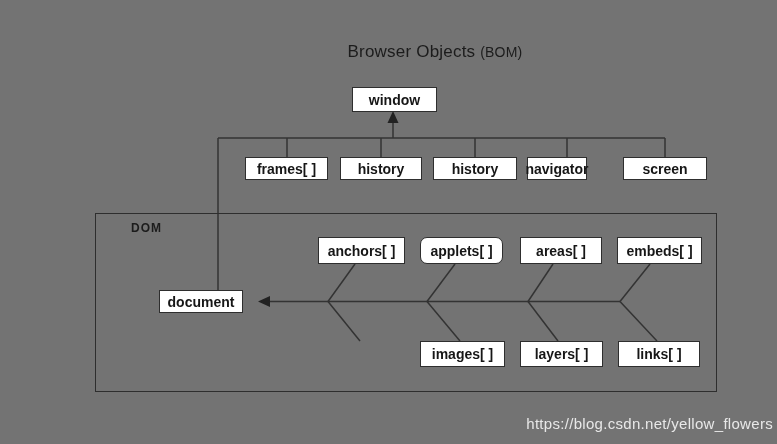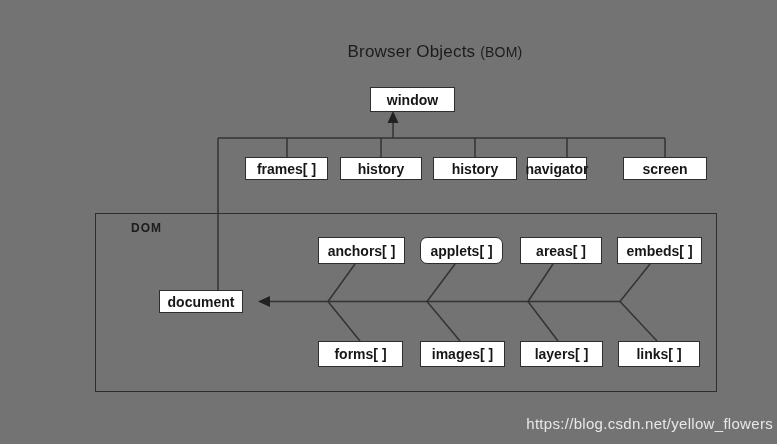--- a/index.html
+++ b/index.html
@@ -73,21 +73,21 @@
   .watermark {
     position: absolute;
     right: 4px;
     top: 415px;
     font-size: 15px;
     color: #e8e8e8;
     letter-spacing: 0.3px;
     white-space: nowrap;
   }
   
-  .n-window    { left: 352px; top:  87px; width: 85px; height: 25px; margin-left: 18px; }
+  .n-window    { left: 352px; top:  87px; width: 85px; height: 25px; }
   .n-frames    { left: 245px; top: 157px; width: 83px; height: 23px; }
   .n-history   { left: 340px; top: 157px; width: 82px; height: 23px; }
   .n-location  { left: 433px; top: 157px; width: 84px; height: 23px; }
   .n-navigator { left: 527px; top: 157px; width: 60px; height: 23px; }
   .n-screen    { left: 623px; top: 157px; width: 84px; height: 23px; }
   .n-document  { left: 159px; top: 290px; width: 84px; height: 23px; }
   .n-anchors   { left: 318px; top: 237px; width: 87px; height: 27px; }
   .n-applets   { left: 420px; top: 237px; width: 83px; height: 27px; border-radius: 7px; }
   .n-areas     { left: 520px; top: 237px; width: 82px; height: 27px; }
   .n-embeds    { left: 617px; top: 237px; width: 85px; height: 27px; }
@@ -148,20 +148,19 @@
   <div class="node n-screen">screen</div>
 
   <div class="dom-box"></div>
   <div class="dom-label">DOM</div>
 
   <div class="node n-document">document</div>
   <div class="node n-anchors">anchors[ ]</div>
   <div class="node n-applets">applets[ ]</div>
   <div class="node n-areas">areas[ ]</div>
   <div class="node n-embeds">embeds[ ]</div>
-  <div class="node n-forms">forms[ ]</div>
   <div class="node n-images">images[ ]</div>
   <div class="node n-layers">layers[ ]</div>
   <div class="node n-links">links[ ]</div>
 
   <div class="watermark">https://blog.csdn.net/yellow_flowers</div>
 
 </div>
 
 </body></html>

